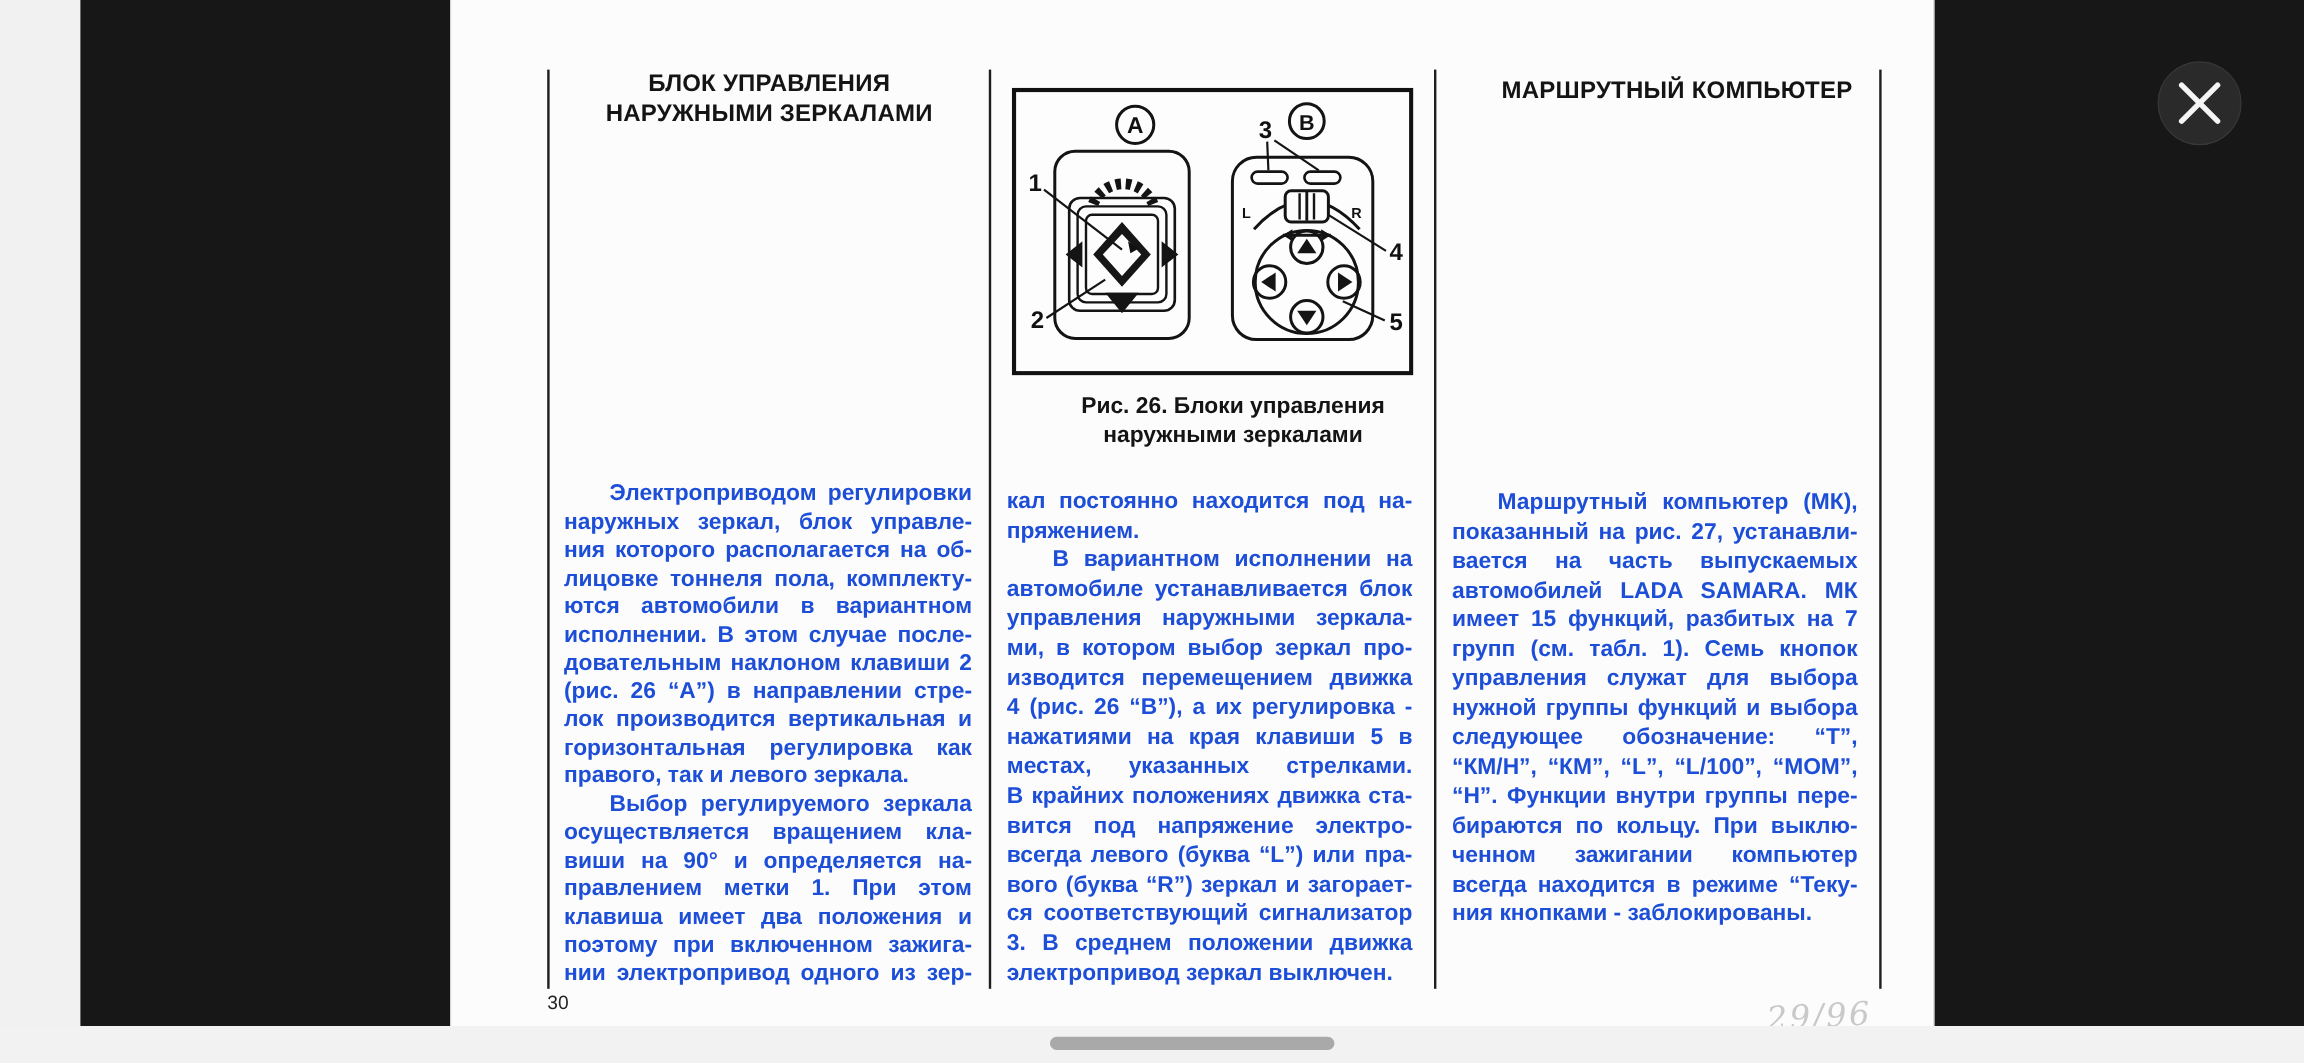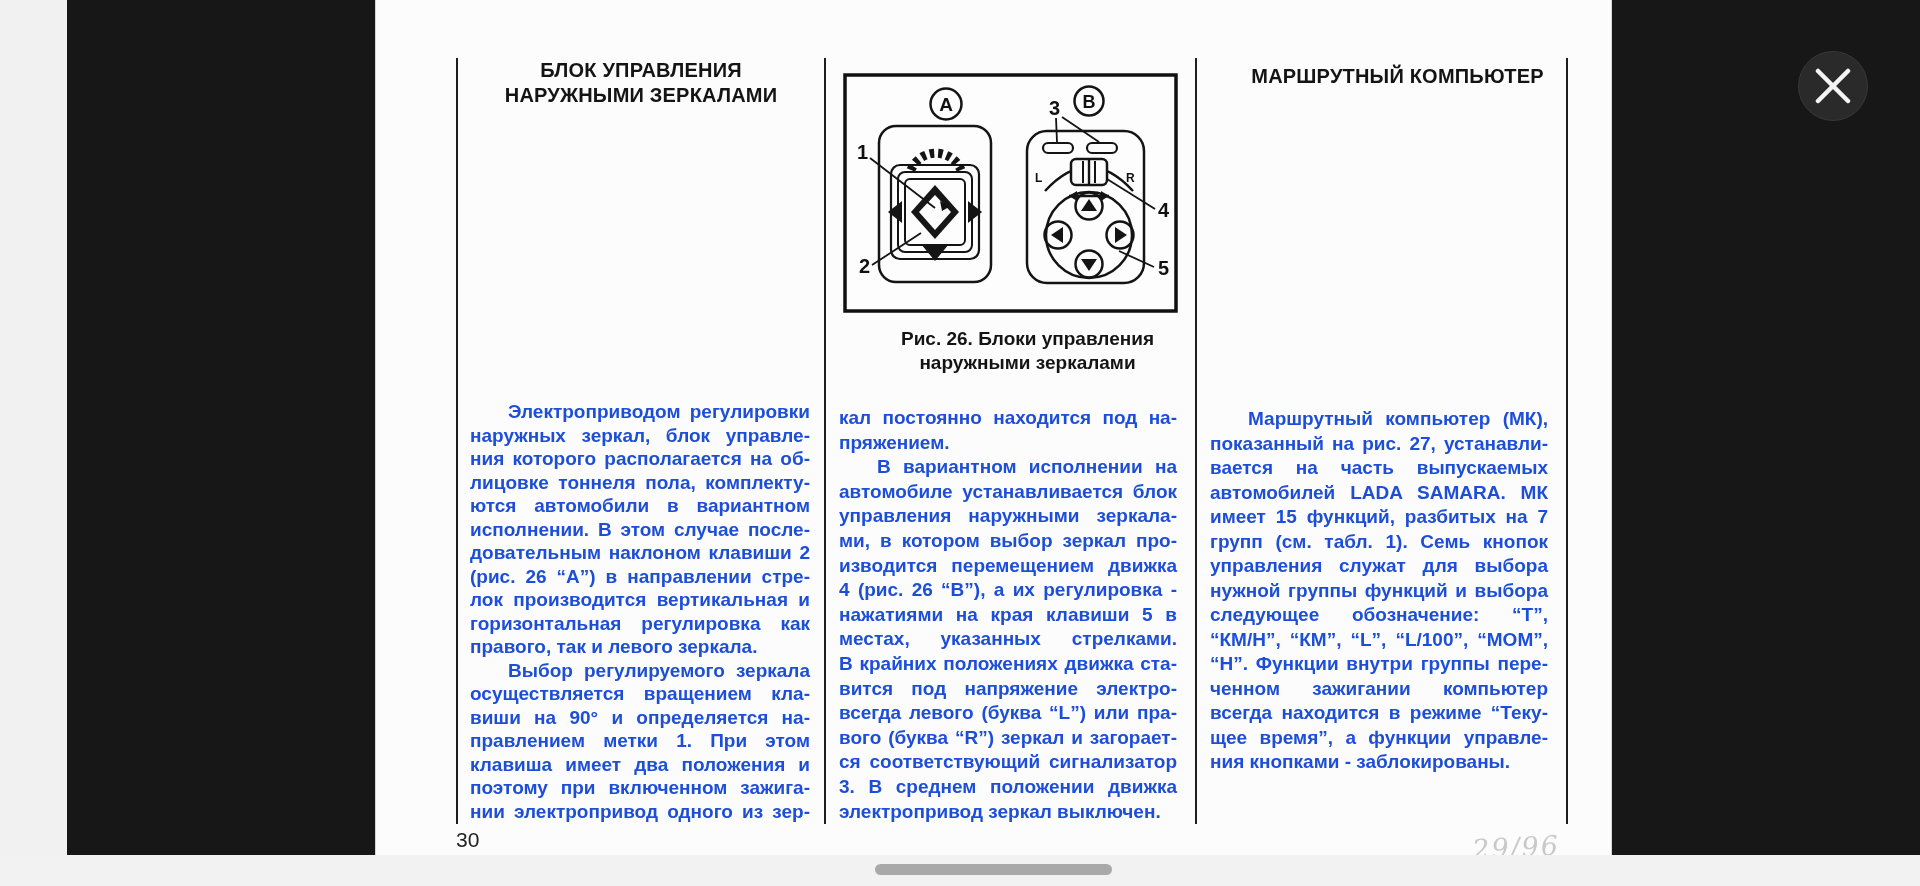--- a/index.html
+++ b/index.html
@@ -27,21 +27,21 @@
   .body2 { left:463px; top:406px; width:338px; line-height:24.6px; }
   .body3 { left:834px; top:407px; width:338px; line-height:24.5px; }
   .ln { white-space:nowrap; text-align:left; }
   .ln.j { white-space:normal; text-align:justify; text-align-last:justify; }
   .ln.ind { padding-left:38px; }
 
   .figure-box { position:absolute; left:467px; top:73px; width:335px; height:240px; }
   .fig-caption { position:absolute; left:450px; top:327px; width:367px; text-align:center;
                  font-weight:700; font-size:19px; line-height:24px; color:#141414;padding-left:36px; }
 
-  .page-number { position:absolute; left:80px; top:828px; font-size:21px; color:#222; }
+  .page-number { position:absolute; left:80px; top:828px; font-size:16px; color:#222; }
 
   .handwritten { position:absolute; left:1096px; top:831px; width:120px; height:25px;
                  overflow:hidden; font-family:"DejaVu Serif", serif; font-style:italic;
                  font-size:27px; color:#c9c9c9; transform:rotate(-3deg); letter-spacing:2px; }
 
   .close-btn { position:absolute; left:1798px; top:51px; width:70px; height:70px;
                border-radius:50%; background:#2a2a2a; border:1px solid #383838;
                cursor:pointer; display:flex; align-items:center; justify-content:center; }
 
   .bottom-bar { position:absolute; left:0; top:855px; width:1920px; height:31px;
@@ -188,23 +188,23 @@
         <div class="ln j">показанный на рис. 27, устанавли-</div>
         <div class="ln j">вается на часть выпускаемых</div>
         <div class="ln j">автомобилей LADA SAMARA. МК</div>
         <div class="ln j">имеет 15 функций, разбитых на 7</div>
         <div class="ln j">групп (см. табл. 1). Семь кнопок</div>
         <div class="ln j">управления служат для выбора</div>
         <div class="ln j">нужной группы функций и выбора</div>
         <div class="ln j">следующее обозначение: “Т”,</div>
         <div class="ln j">“КМ/Н”, “КМ”, “L”, “L/100”, “МОМ”,</div>
         <div class="ln j">“Н”. Функции внутри группы пере-</div>
+        <div class="ln j">бираются по кольцу. При выклю-</div>
         <div class="ln j">ченном зажигании компьютер</div>
         <div class="ln j">всегда находится в режиме “Теку-</div>
-        <div class="ln j">щее время”, а функции управле-</div>
         <div class="ln">ния кнопками - заблокированы.</div>
       </div>
 
     <div class="page-number">30</div>
     <div class="handwritten">29/96</div>
   </div>
 
   <button class="close-btn">
     <svg width="36" height="36" viewBox="0 0 36 36">
       <line x1="3" y1="3" x2="33" y2="33" stroke="#f5f5f5" stroke-width="4.5" stroke-linecap="round"></line>

